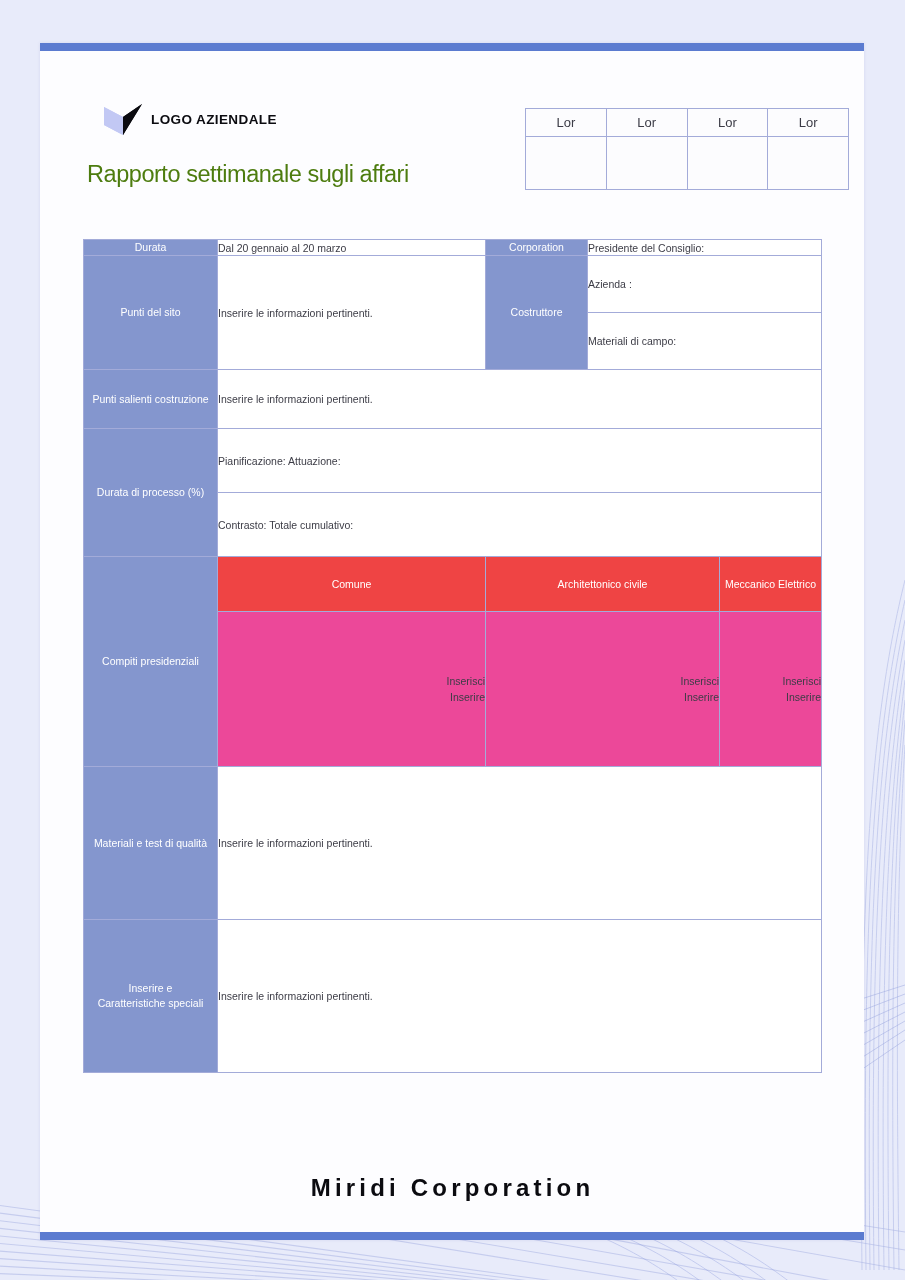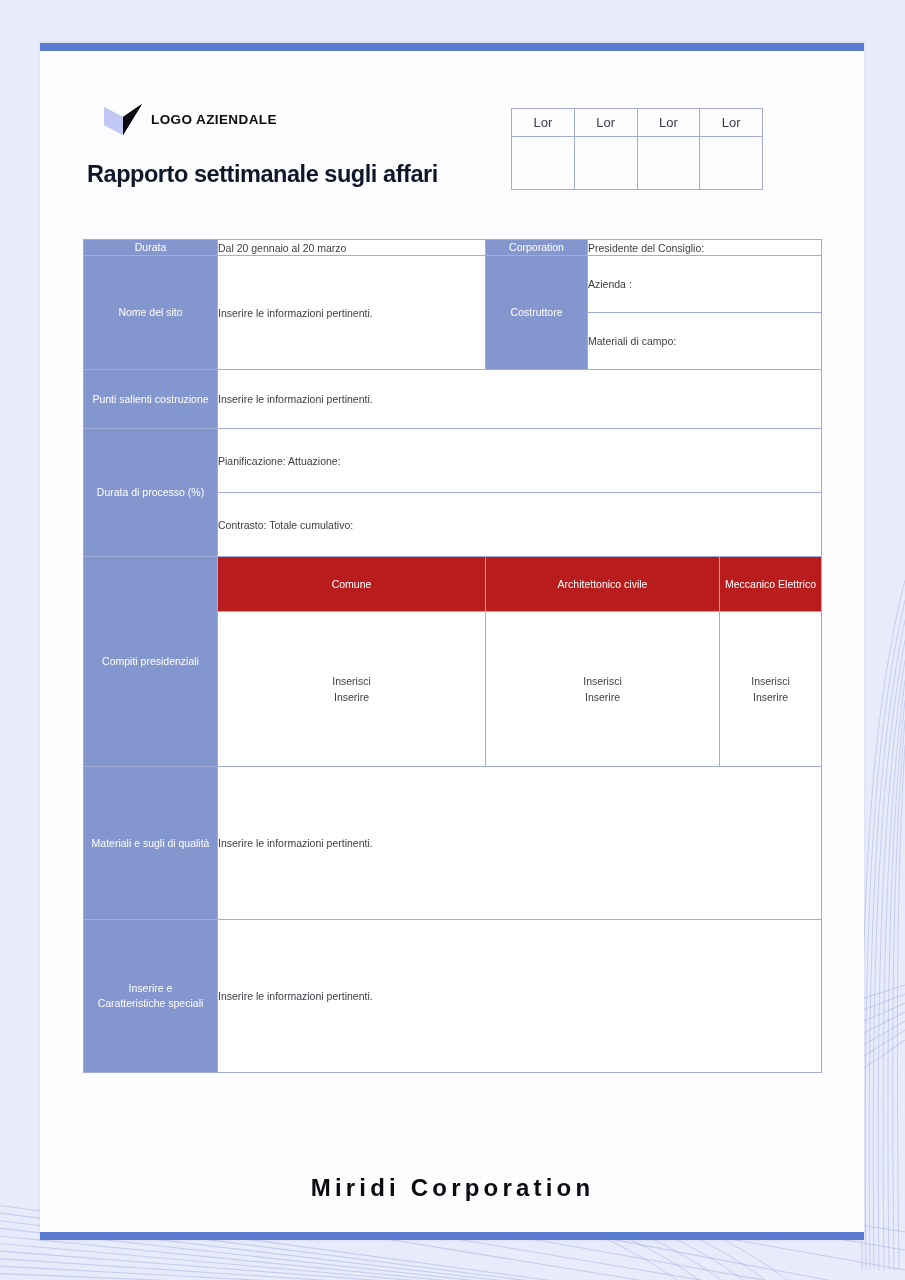--- a/index.html
+++ b/index.html
@@ -60,32 +60,32 @@
     font-weight: bold;
     letter-spacing: 0.4px;
     color: #0b0b10;
     white-space: nowrap;
   }
   #doc-title {
     position: absolute;
     left: 87px;
     top: 161px;
     font-size: 23.5px;
-    font-weight: bold;
+    font-weight: normal;
     letter-spacing: -0.45px;
-    color: #0f172a;
+    color: #4d7c0f;
     white-space: nowrap;
   }
 
   
   #lor-grid {
     position: absolute;
-    left: 511px;
+    left: 525px;
     top: 108px;
-    width: 252px;
+    width: 324px;
     border-collapse: collapse;
     table-layout: fixed;
     border-radius: 17px;
   }
   #lor-grid td {
     border: 1px solid #a3abd9;
     background: #fcfcfe;
     padding: 0;
   }
   #lor-grid .lor-head {
@@ -113,37 +113,37 @@
   }
   .hd {
     background: #8496ce;
     color: #ffffff;
     text-align: center;
     font-size: 10.5px;
     line-height: 1.45;
     padding: 4px 3px;
   }
   .sub-hd {
-    background: #b91c1c;
+    background: #ef4444;
     color: #ffffff;
     text-align: center;
     font-size: 10.5px;
     padding: 6px 4px;
   }
   .val {
     background: #ffffff;
     color: #3c3c46;
     font-size: 10.5px;
     padding: 5px 6px;
   }
   .val-center {
-    background: #ffffff;
+    background: #ec4899;
     color: #3c3c46;
     font-size: 10.5px;
-    text-align: center;
+    text-align: right;
     line-height: 1.55;
   }
   .val-top { vertical-align: top; padding-top: 8px; }
 
   
   #footer-name {
     position: absolute;
     left: 0;
     top: 1174px;
     width: 905px;
@@ -273,21 +273,21 @@
 
   <tbody>
       <tr>
     <td class="hd" colspan="1">Durata</td>
     <td class="val val-top" colspan="2">Dal 20 gennaio al 20 marzo</td>
     <td class="hd" colspan="1">Corporation</td>
     <td class="val val-top" colspan="2">Presidente del Consiglio:</td>
   </tr>
 
   <tr>
-    <td class="hd" rowspan="2">Nome del sito</td>
+    <td class="hd" rowspan="2">Punti del sito</td>
     <td class="val" colspan="2" rowspan="2">Inserire le informazioni pertinenti.</td>
     <td class="hd" rowspan="2">Costruttore</td>
     <td class="val val-top" colspan="2" style="height:56px">Azienda :</td>
   </tr>
   <tr>
     <td class="val val-top" colspan="2" style="height:56px">Materiali di campo:</td>
   </tr>
 
   <tr>
     <td class="hd">Punti salienti costruzione</td>
@@ -311,21 +311,21 @@
   <tr>
     <td class="val-center" colspan="2" style="height:154px; white-space:pre-line">Inserisci
 Inserire</td>
     <td class="val-center" colspan="2" style="height:154px; white-space:pre-line">Inserisci
 Inserire</td>
     <td class="val-center" colspan="1" style="height:154px; white-space:pre-line">Inserisci
 Inserire</td>
   </tr>
 
   <tr>
-    <td class="hd">Materiali e sugli di qualità</td>
+    <td class="hd">Materiali e test di qualità</td>
     <td class="val" colspan="5" style="height:152px">Inserire le informazioni pertinenti.</td>
   </tr>
 
   <tr>
     <td class="hd" style="white-space:pre-line">Inserire e
 Caratteristiche speciali</td>
     <td class="val" colspan="5" style="height:152px">Inserire le informazioni pertinenti.</td>
   </tr>
 </tbody>
   </table>

